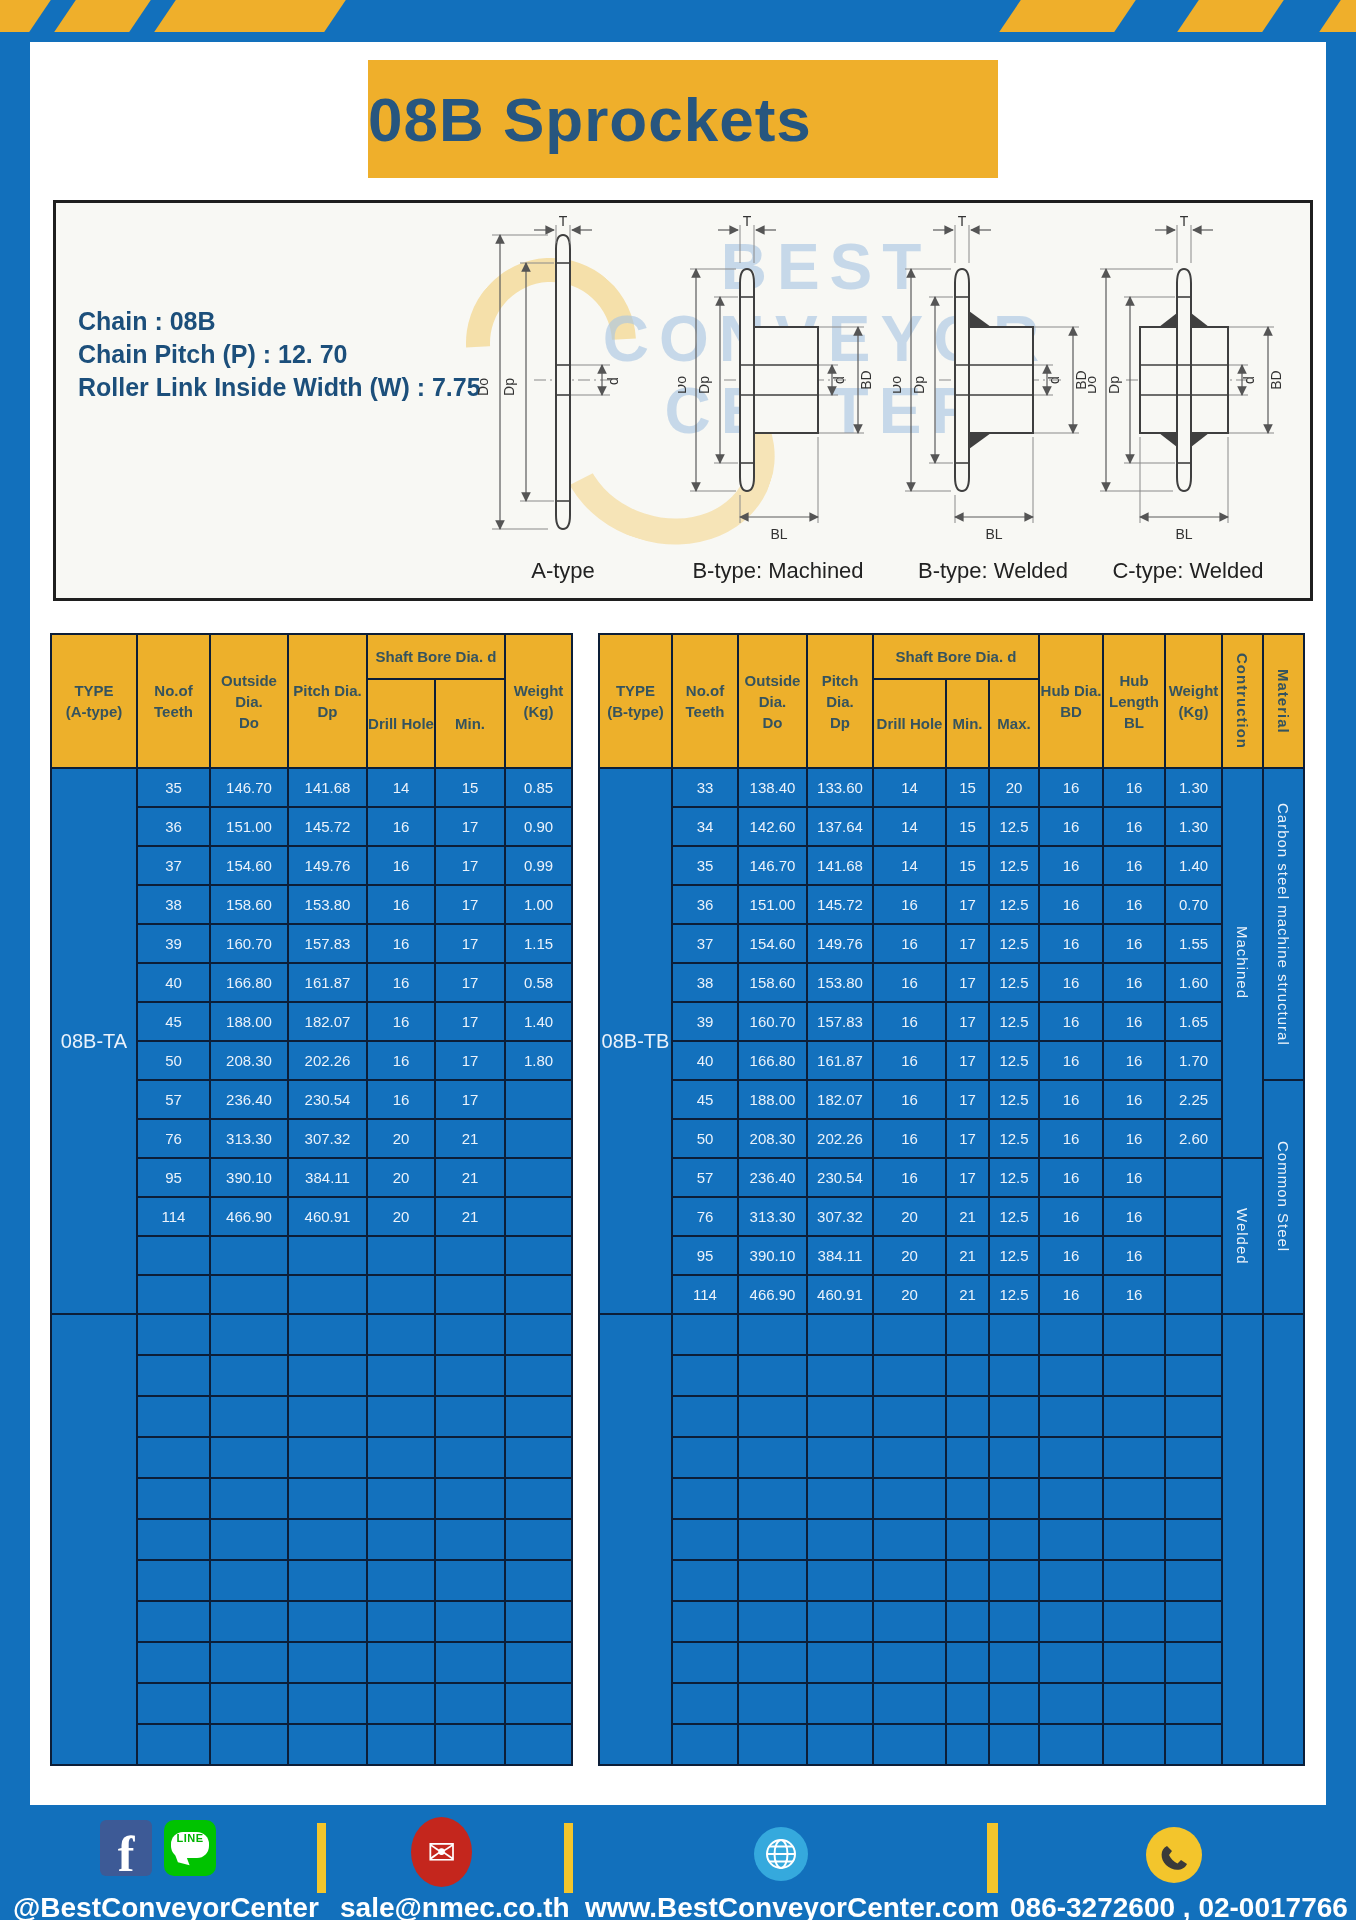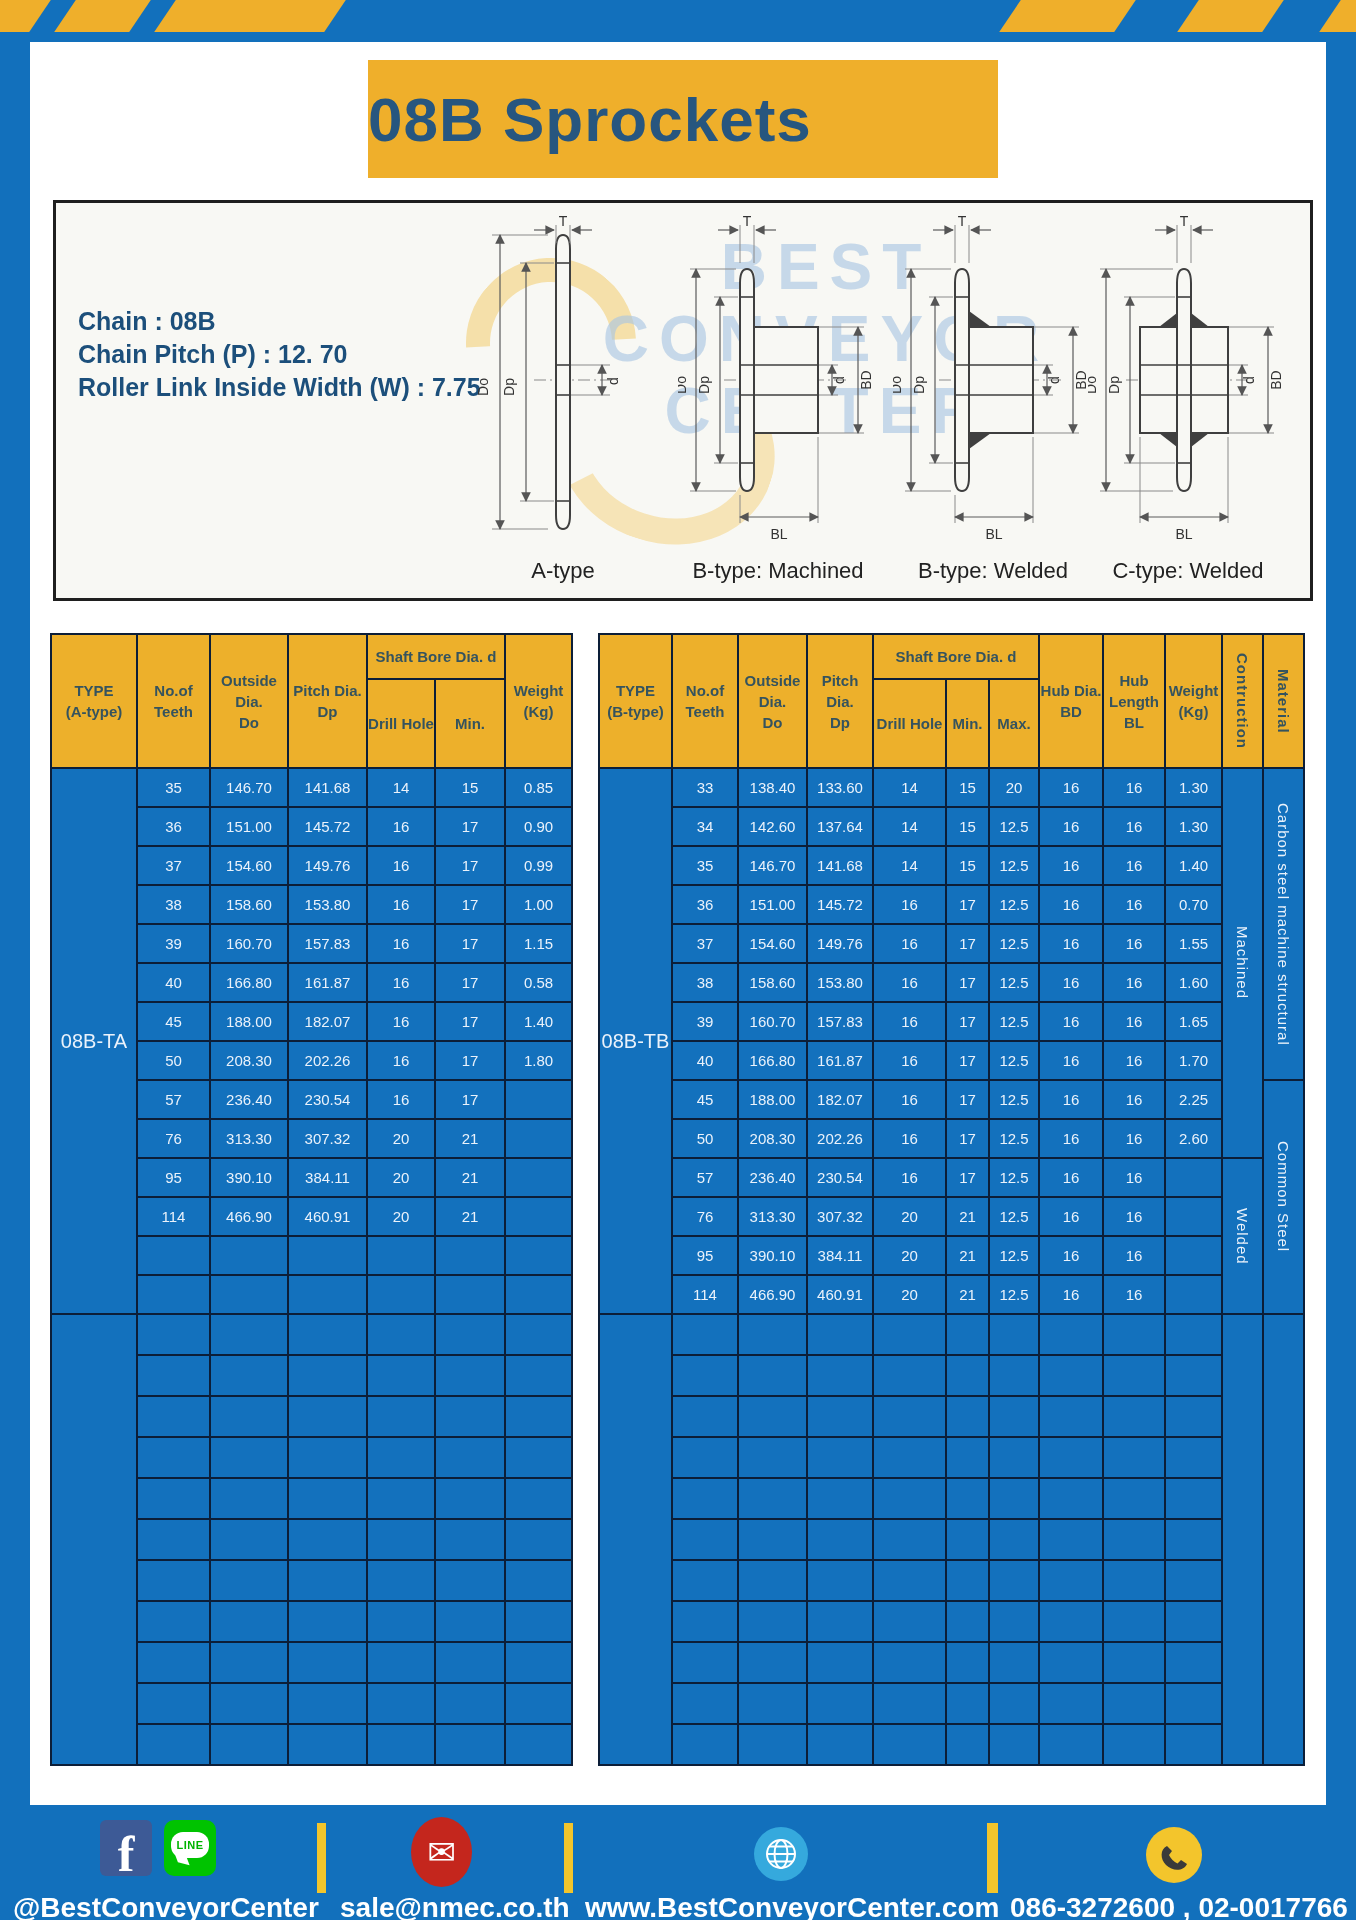--- a/index.html
+++ b/index.html
@@ -59,21 +59,21 @@
 
   
   .footer { position:absolute; left:0; top:1805px; width:1356px; height:115px; background:#1270BC; z-index:2; }
   .ftext { position:absolute; top:87px; font-size:28px; font-weight:bold; color:#ffffff; text-align:center; white-space:nowrap; }
   .fdiv { position:absolute; top:18px; width:9px; height:70px; background:#F3C52C; }
   .fb-icon { position:absolute; left:100px; top:15px; width:52px; height:56px; background:#3D5A96; border-radius:6px;
              display:flex; align-items:flex-end; justify-content:center; overflow:hidden; }
   .fb-icon span { color:#fff; font-size:50px; font-weight:bold; line-height:44px; font-family:"Liberation Serif",serif; }
   .line-icon { position:absolute; left:164px; top:15px; width:52px; height:56px; background:#00C300; border-radius:10px; }
   .line-bubble { position:absolute; left:7px; top:12px; width:38px; height:26px; background:#fff; border-radius:12px;
-                 display:flex; align-items:center; justify-content:center; }
+                 display:flex; justify-content:center; }
   .line-bubble::after { content:""; position:absolute; left:6px; bottom:-6px; width:10px; height:10px; background:#fff;
                  transform:skewX(35deg) rotate(18deg); }
   .line-bubble span { color:#00B300; font-size:11px; font-weight:bold; letter-spacing:0.5px; }
   .mail-icon { position:absolute; left:411px; top:12px; width:61px; height:70px; background:#C4261D; border-radius:50%;
                display:flex; align-items:center; justify-content:center; }
   .mail-icon span { color:#fff; font-size:34px; }
   .globe-icon { position:absolute; left:754px; top:22px; width:54px; height:54px; background:#35A9DD; border-radius:50%;
                 display:flex; align-items:center; justify-content:center; }
   .phone-icon { position:absolute; left:1146px; top:22px; width:56px; height:56px; background:#F3C52C; border-radius:50%;
                 display:flex; align-items:center; justify-content:center; }

